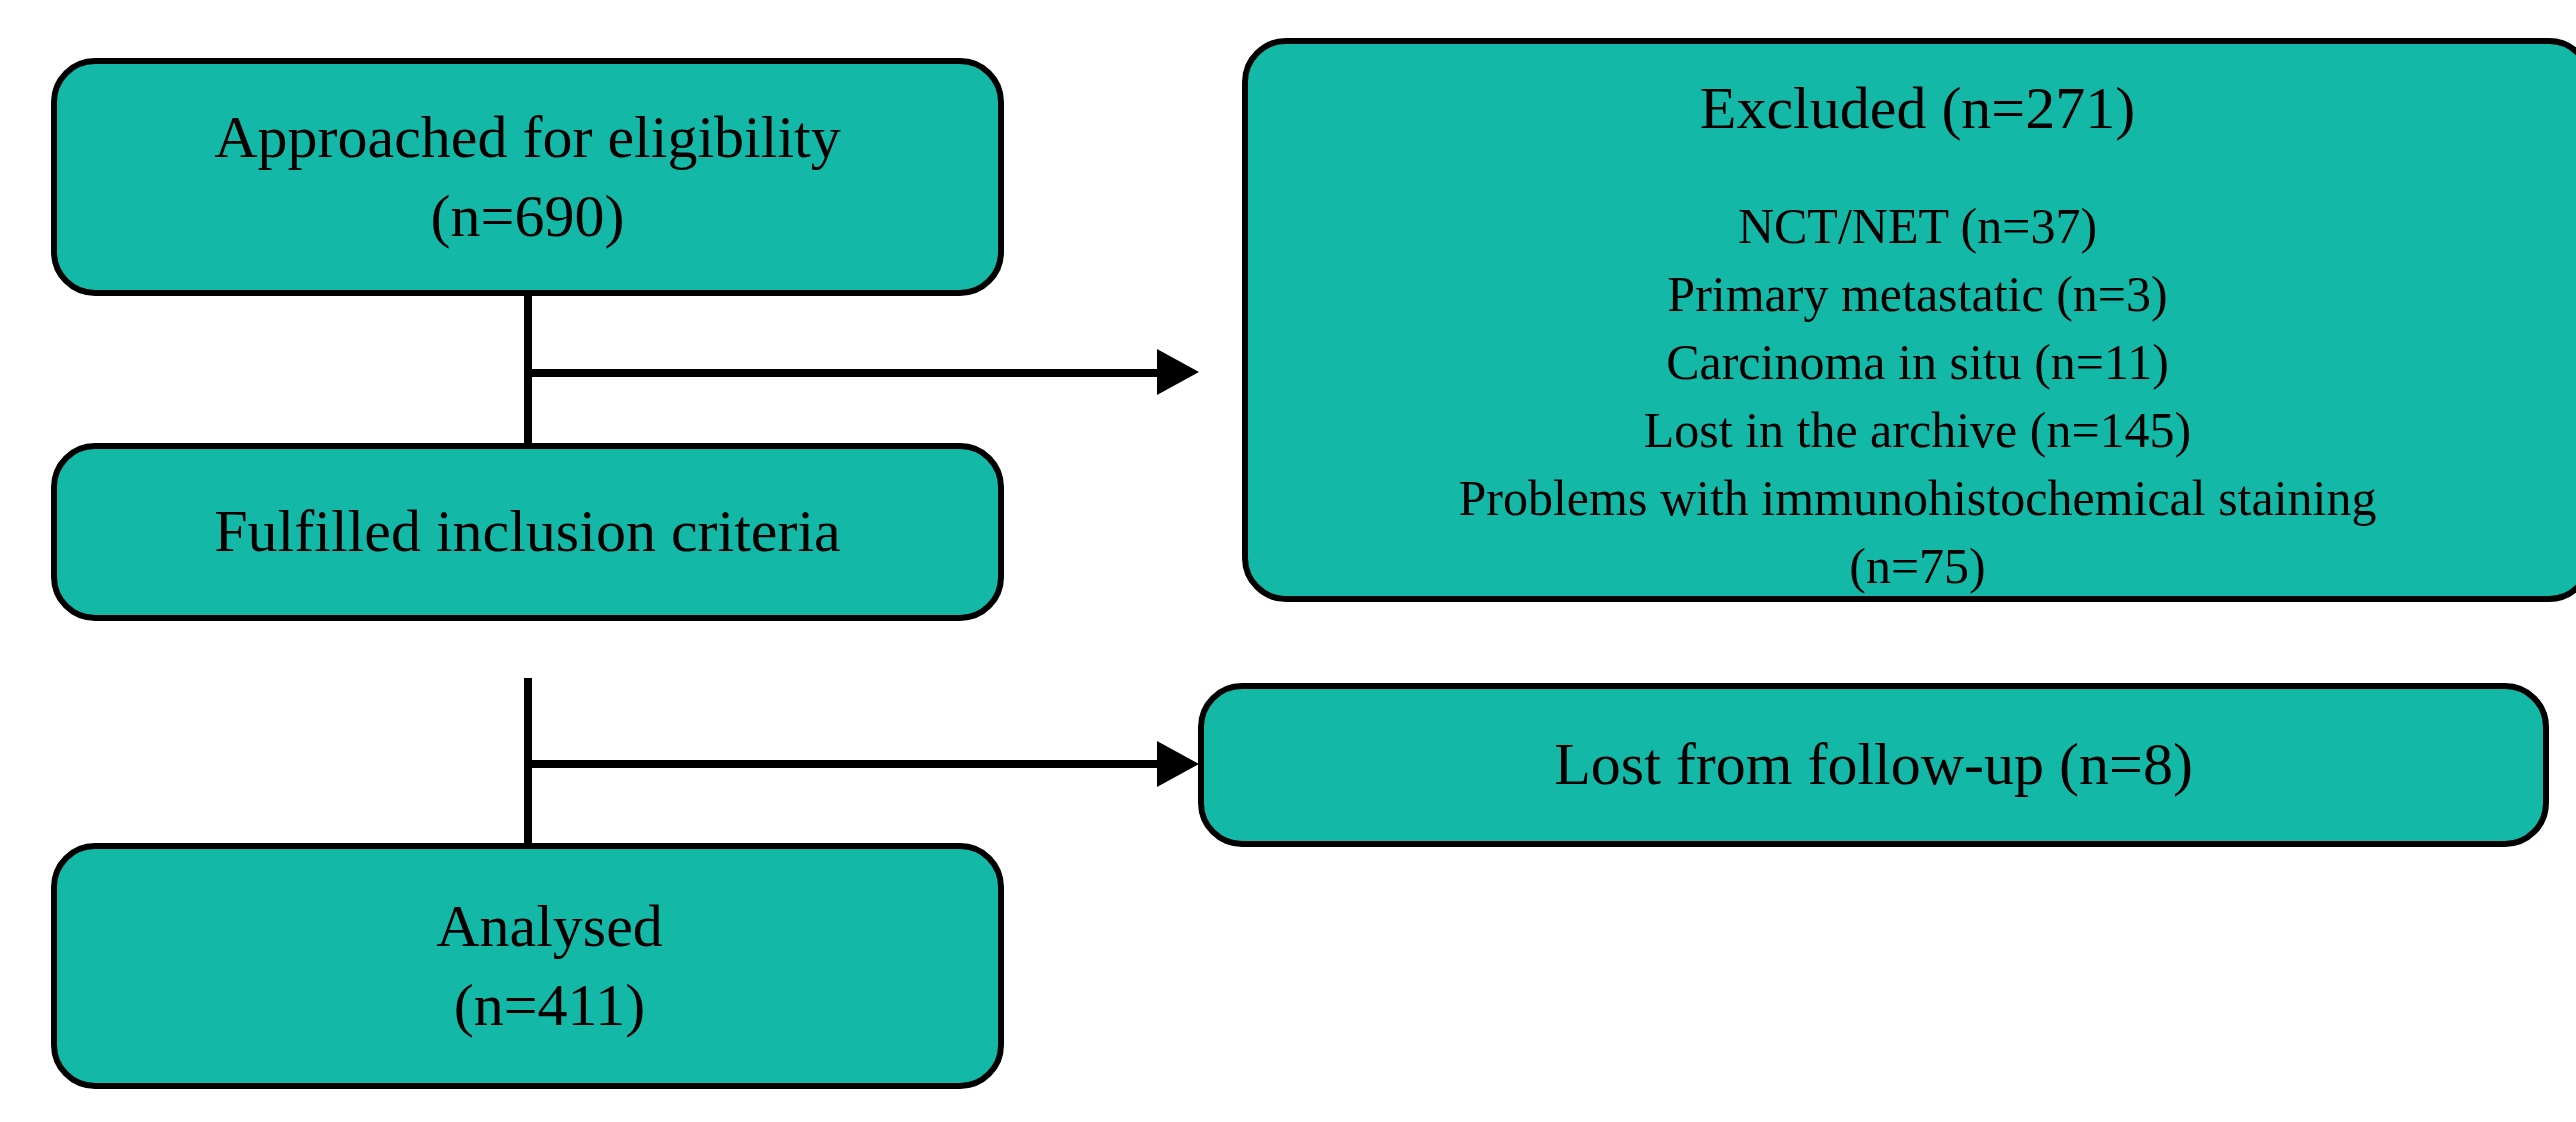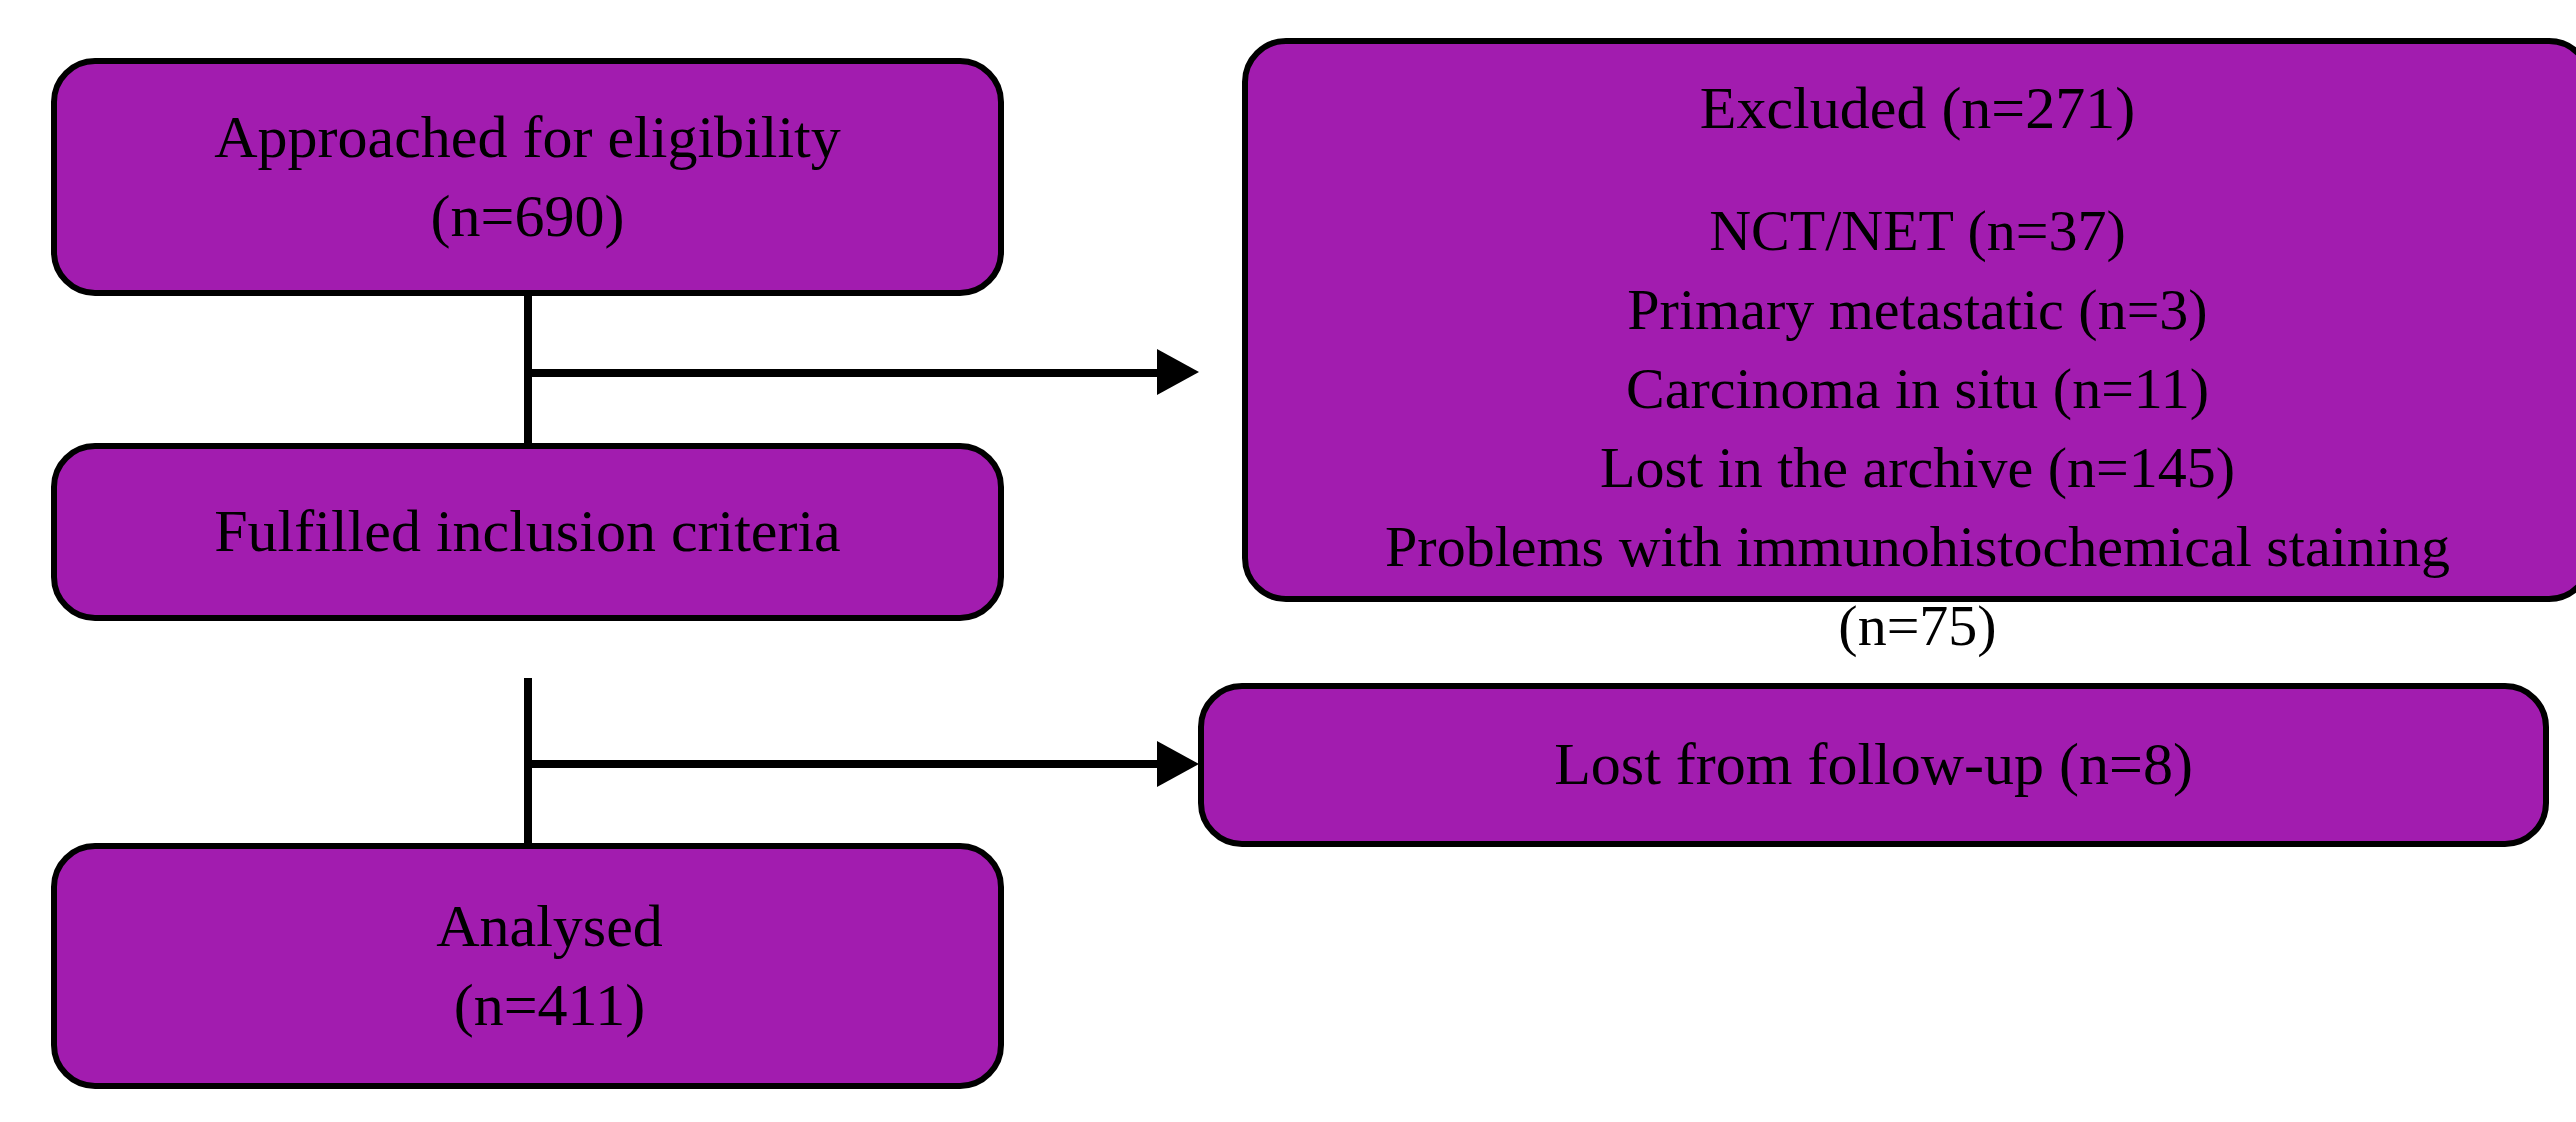--- a/index.html
+++ b/index.html
@@ -12,36 +12,36 @@
     width: 2576px;
     height: 1123px;
     background: #ffffff;
     color: #000000;
     font-family: "Liberation Serif", "DejaVu Serif", serif;
     overflow: hidden;
   }
   .box {
     position: absolute;
     box-sizing: border-box;
-    background: #a21caf;
+    background: #14b8a6;
     border: 6.7px solid #000000;
     border-radius: 44px;
     display: flex;
     flex-direction: column;
     align-items: center;
     justify-content: center;
     text-align: center;
   }
   .box-main {
     font-size: 60px;
     line-height: 1.32;
     white-space: nowrap;
   }
   .box-sub {
-    font-size: 58px;
+    font-size: 50px;
     line-height: 1.36;
     white-space: nowrap;
   }
   
   #box-approached { left: 51px;  top: 58px;  width: 953px;  height: 238px; }
   #box-fulfilled  { left: 51px;  top: 443px; width: 953px;  height: 178px; }
   #box-analysed   { left: 51px;  top: 843px; width: 953px;  height: 246px; padding-left: 44px; }
   
   #box-excluded {
     left: 1198px; top: 38px; width: 1351px; height: 564px;

